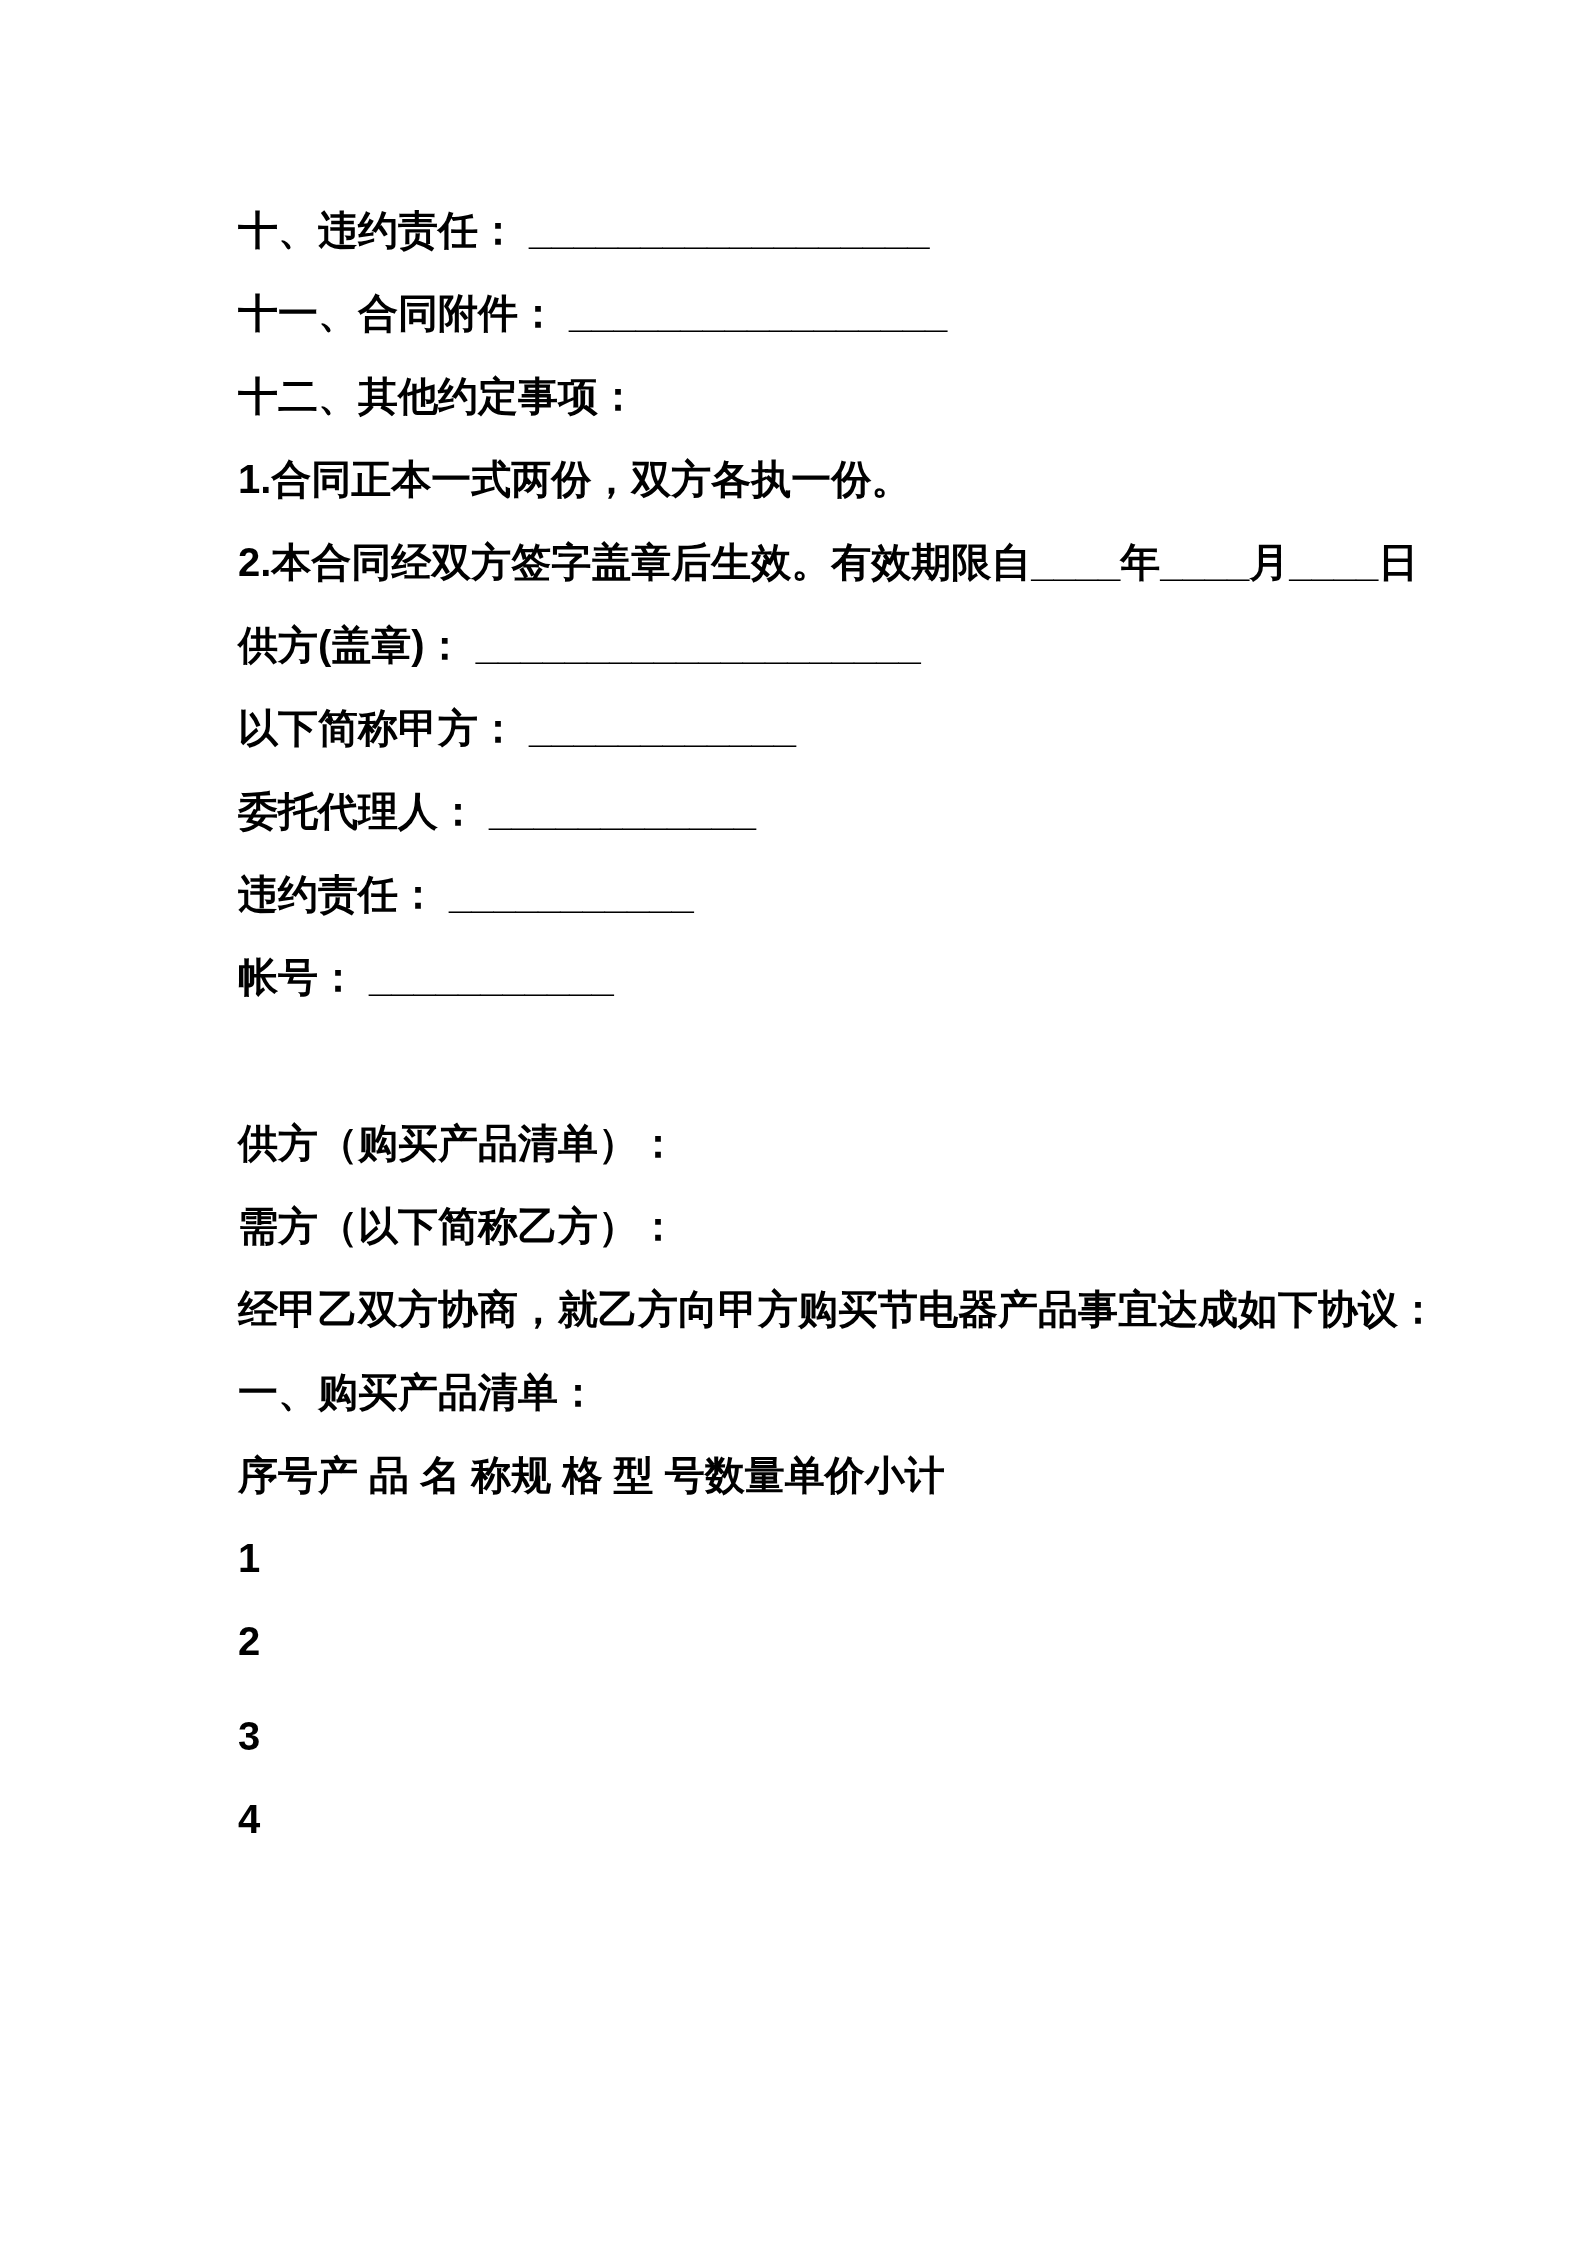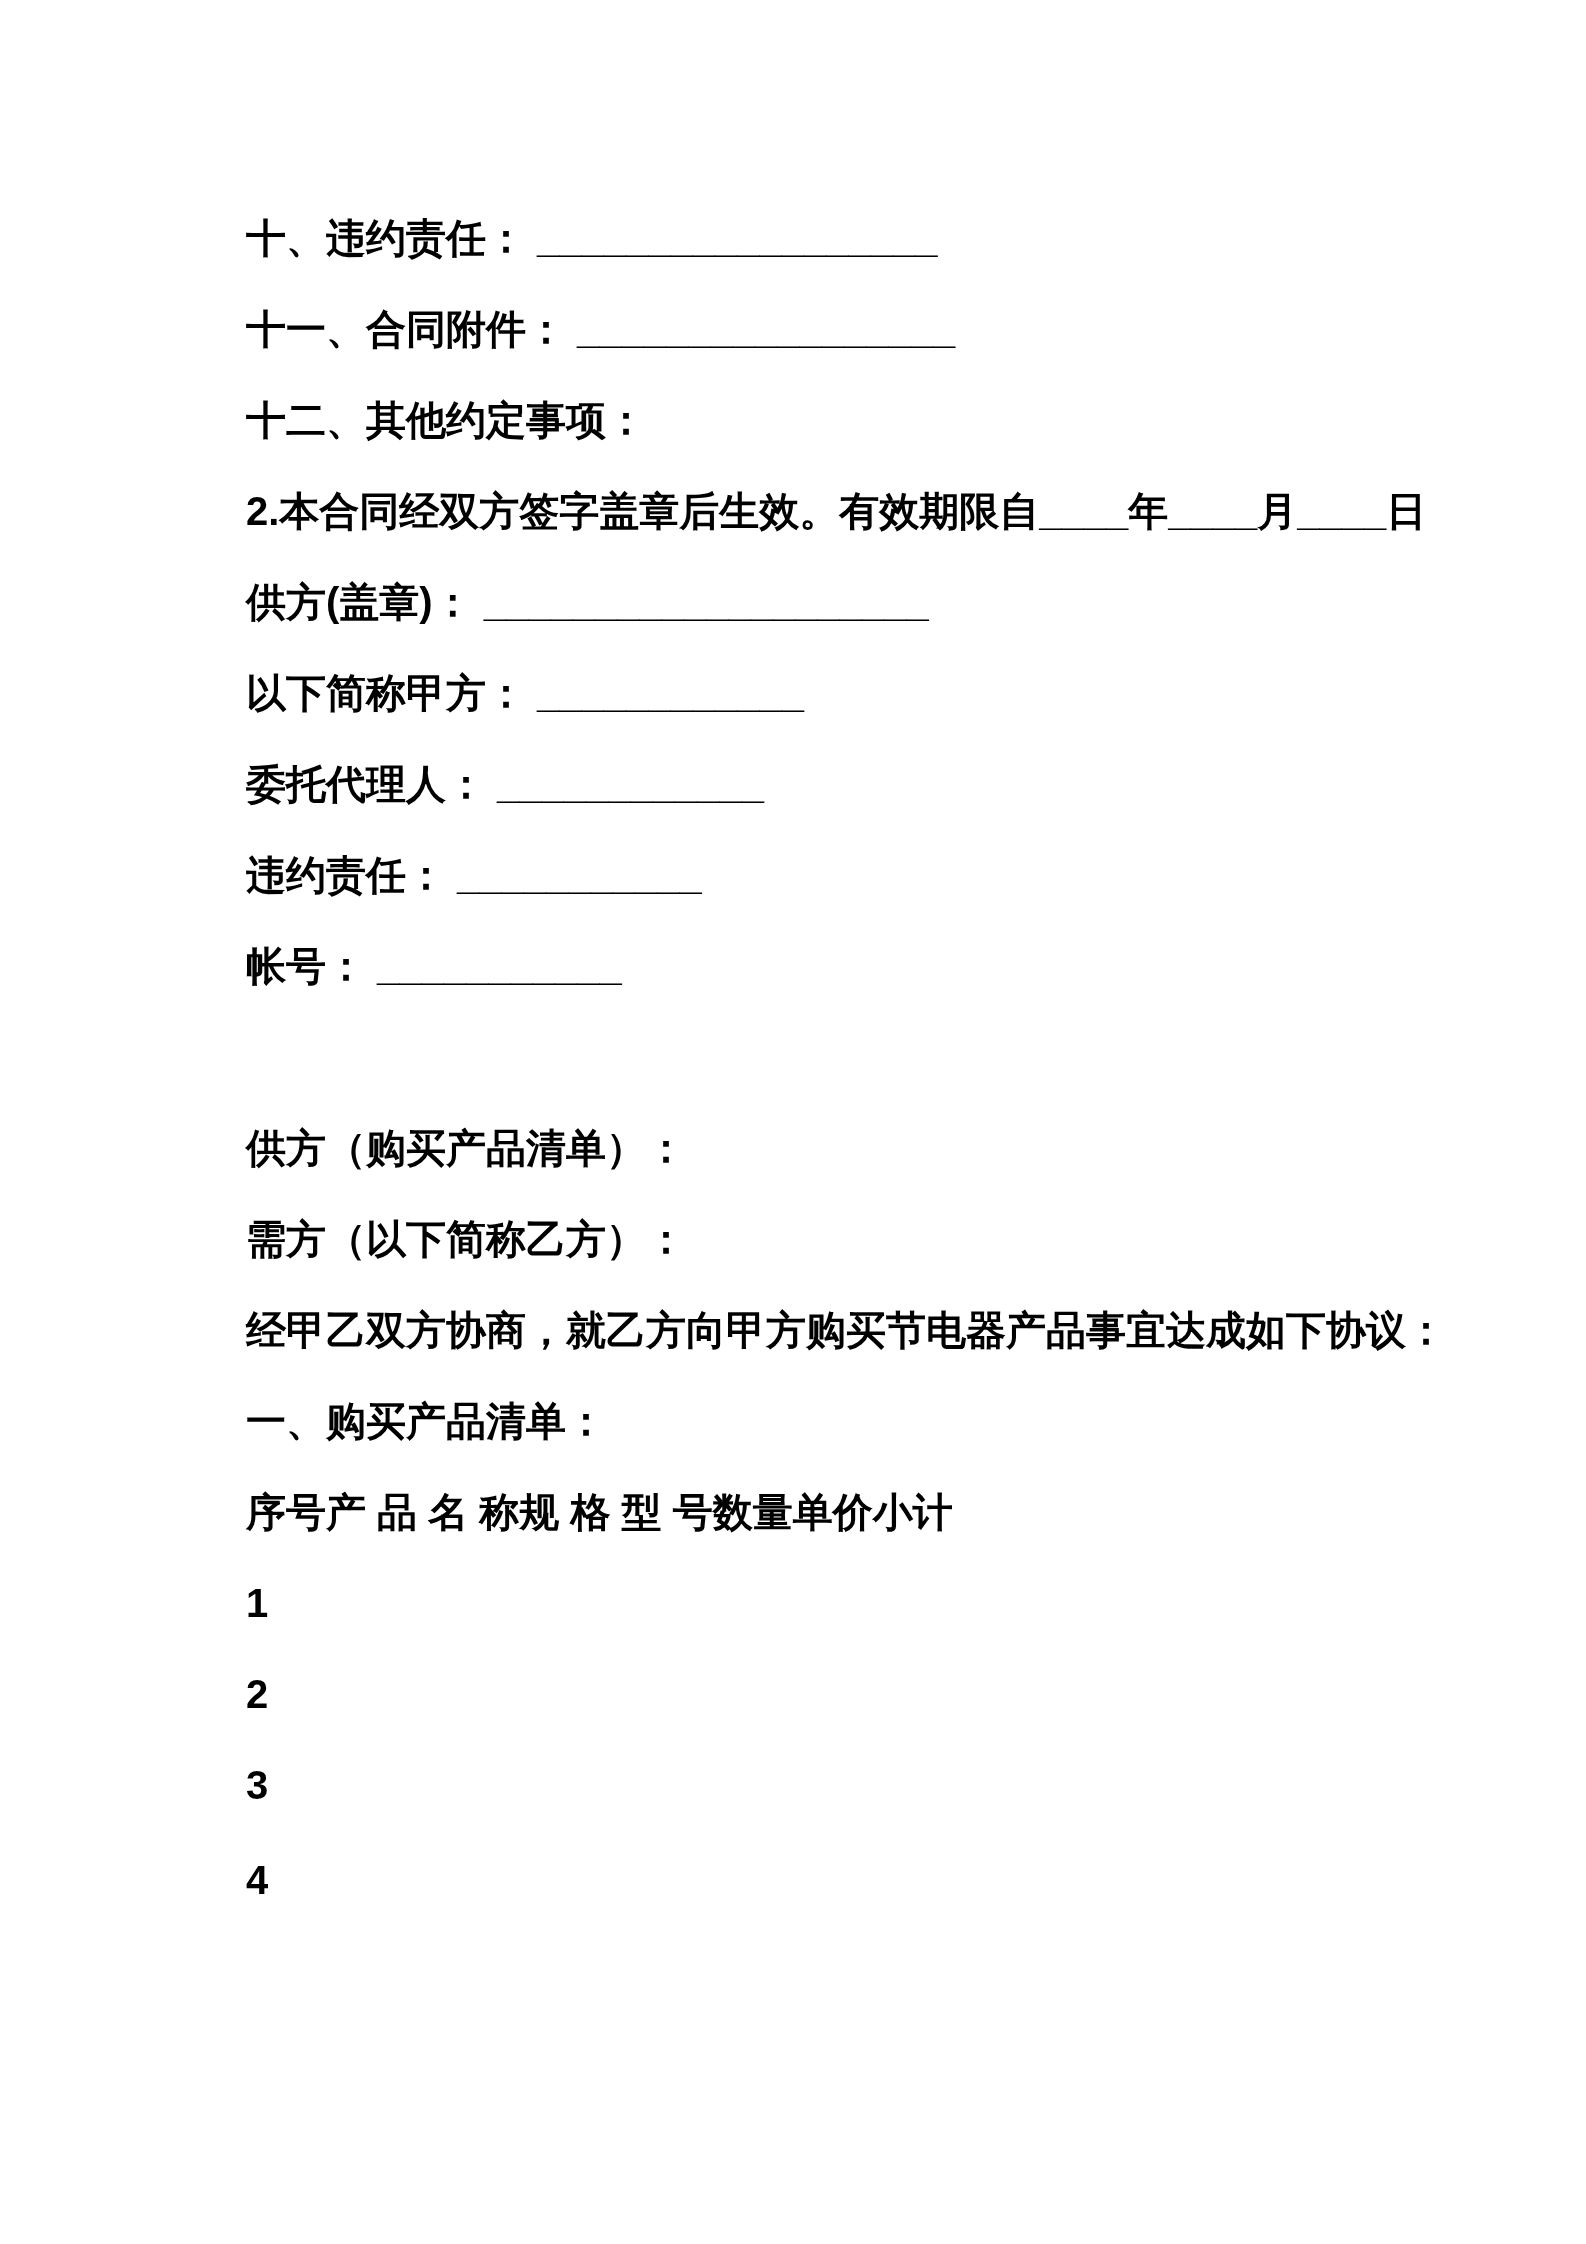--- a/index.html
+++ b/index.html
@@ -19,21 +19,21 @@
     height: 2244px;
     background: #ffffff;
   }
   .doc {
     position: absolute;
     top: 189px;
     left: 238px;
     width: 1250px;
   }
   .doc p.line {
-    margin: 8px;
+    margin: 0;
     padding: 0;
     min-height: 83px;
     line-height: 83px;
     font-size: 40px;
     font-weight: 700;
     color: #000000;
     white-space: pre;
     letter-spacing: 0;
   }
   
@@ -42,20 +42,21 @@
   }
 </style>
 </head>
 <body>
 
 <main class="page">
   <section class="doc" id="doc">
       <p class="line">十、违约责任： __________________</p>
       <p class="line">十一、合同附件： _________________</p>
       <p class="line">十二、其他约定事项：</p>
+      <p class="line">1.合同正本一式两份，双方各执一份。</p>
       <p class="line">2.本合同经双方签字盖章后生效。有效期限自____年____月____日</p>
       <p class="line">供方(盖章)： ____________________</p>
       <p class="line">以下简称甲方： ____________</p>
       <p class="line">委托代理人： ____________</p>
       <p class="line">违约责任： ___________</p>
       <p class="line">帐号： ___________</p>
       <p class="line">&nbsp;</p>
       <p class="line">供方（购买产品清单）：</p>
       <p class="line">需方（以下简称乙方）：</p>
       <p class="line">经甲乙双方协商，就乙方向甲方购买节电器产品事宜达成如下协议：</p>

